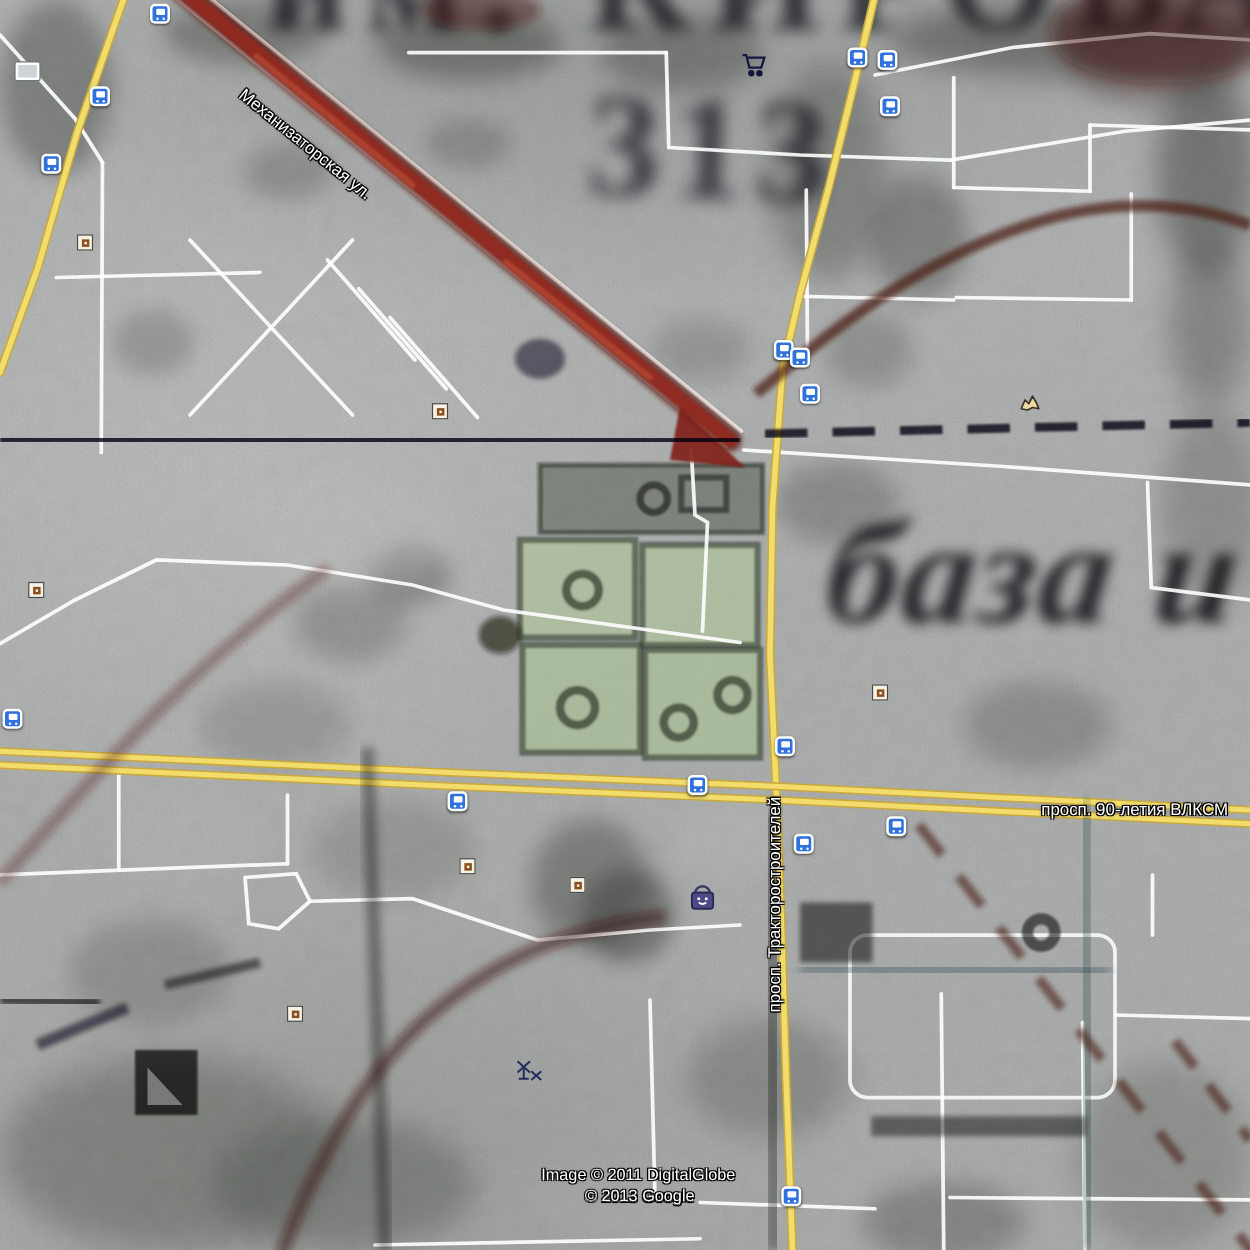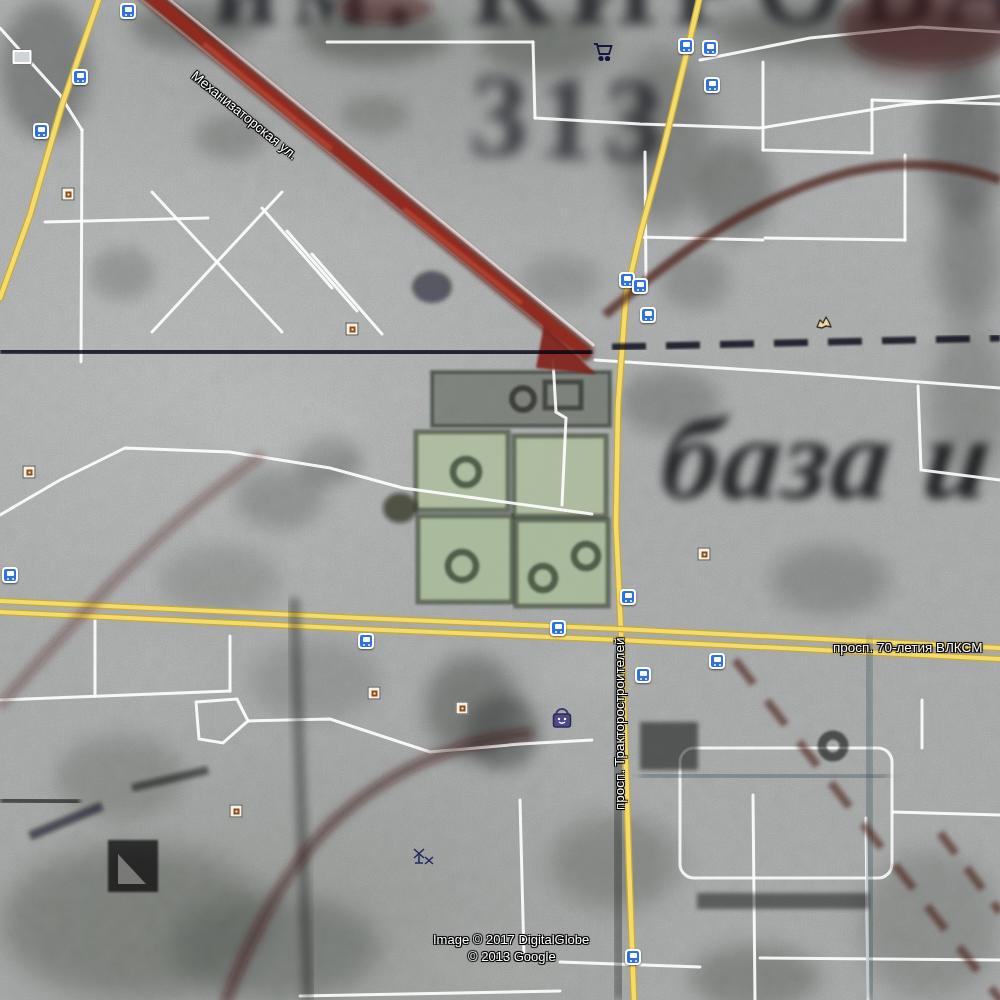--- a/index.html
+++ b/index.html
@@ -285,17 +285,17 @@
       </div>
       <div class="ic ic-animal" style="left: 824px; top: 322px;">
         <svg width="20" height="18" viewBox="0 0 20 18">
           <path d="M3 14 L6 7 L9 10 L12 4 L15 9 L17 14 L12 13 L8 15 Z" fill="#eed9a6" stroke="#3c3428" stroke-width="1.4" stroke-linejoin="round"></path>
         </svg>
       </div>
     </div>
 
   <div id="lbl-diag" class="slabel">Механизаторская ул.</div>
   <div id="lbl-vert" class="slabel">просп. Тракторостроителей</div>
-  <div id="lbl-horz" class="slabel">просп. 70-летия ВЛКСМ</div>
-
-  <div id="attr1" class="attrib">Image © 2017 DigitalGlobe</div>
+  <div id="lbl-horz" class="slabel">просп. 90-летия ВЛКСМ</div>
+
+  <div id="attr1" class="attrib">Image © 2011 DigitalGlobe</div>
   <div id="attr2" class="attrib">© 2013 Google</div>
 </div>
 
 </body></html>

